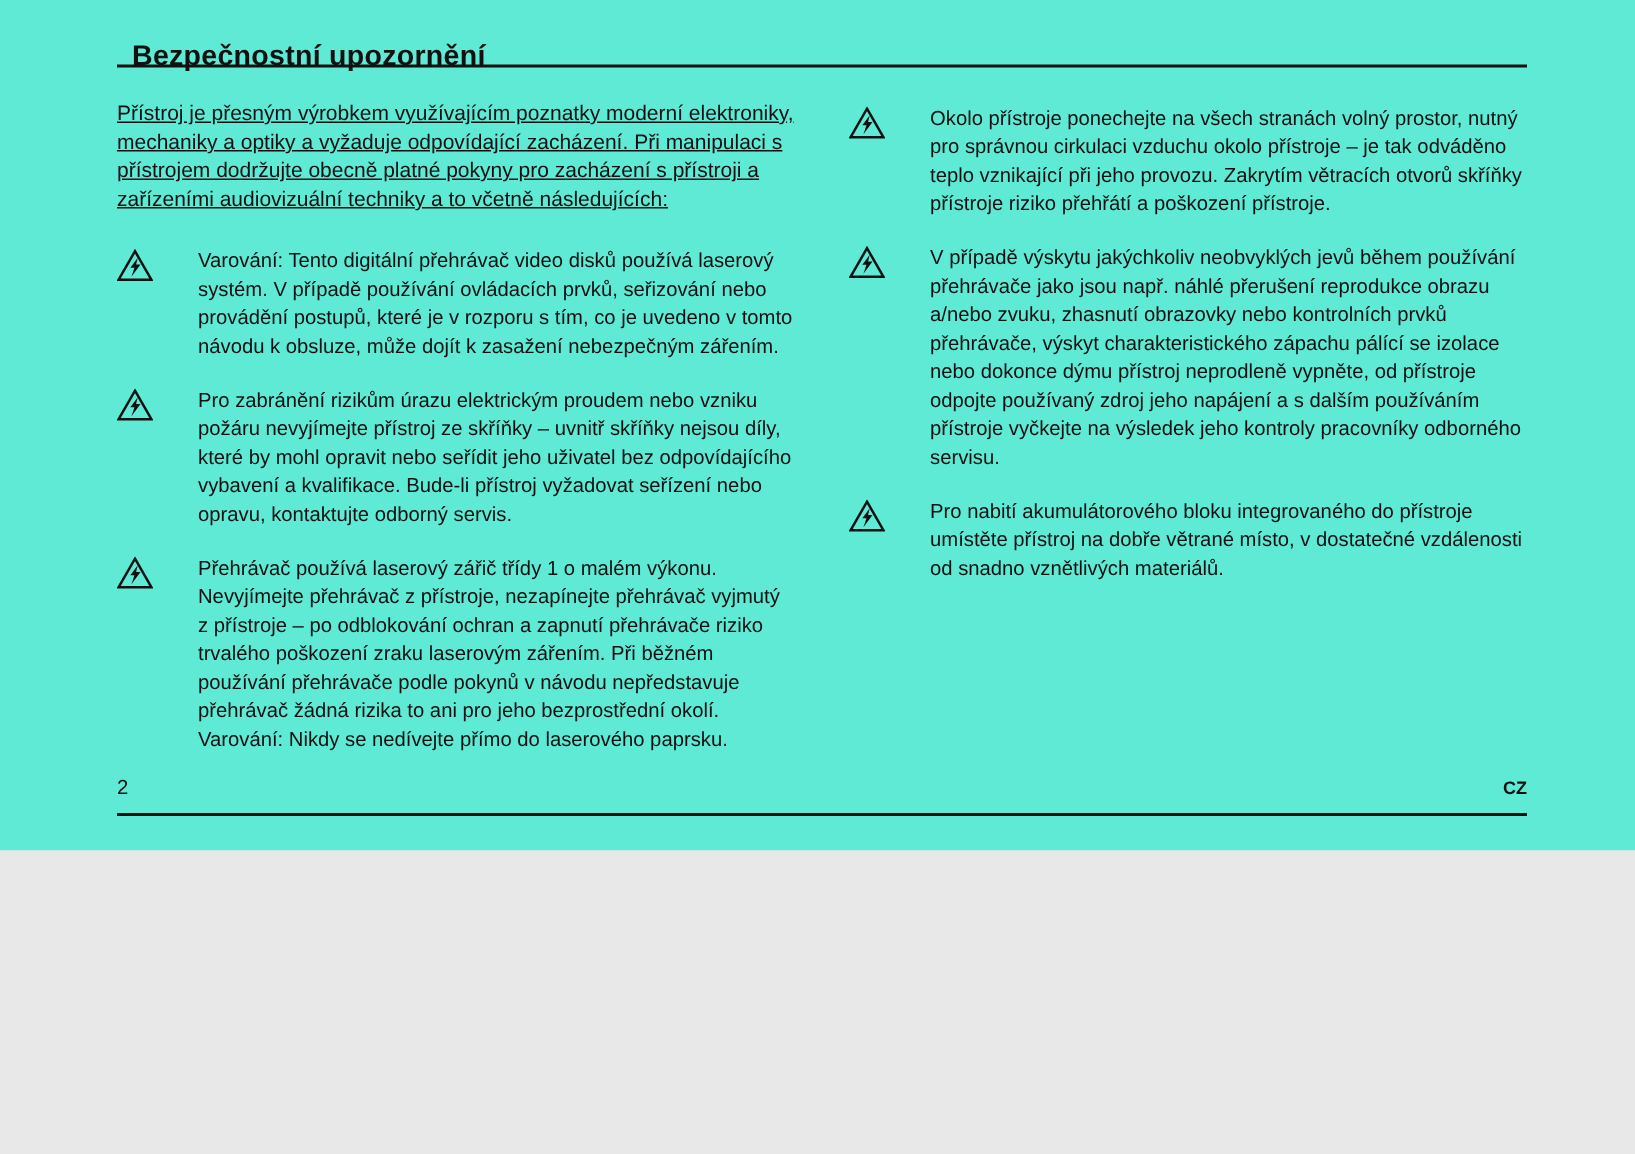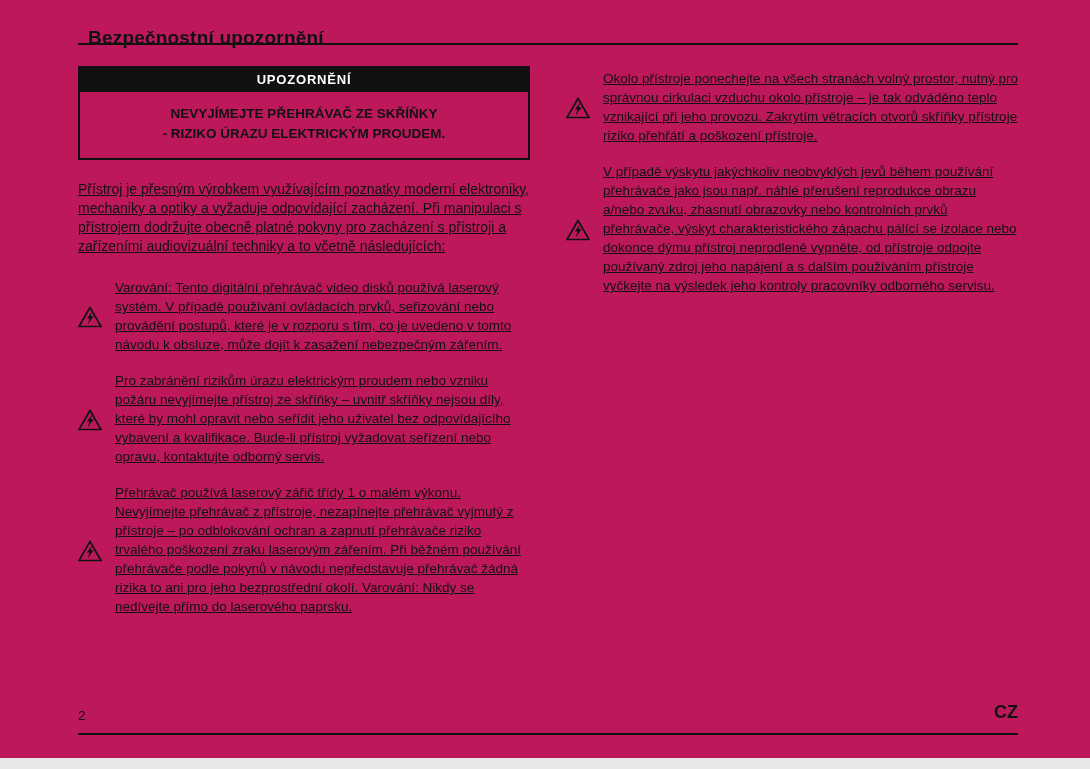--- a/index.html
+++ b/index.html
@@ -1,20 +1,20 @@
 <!DOCTYPE html>
 <html><head>
 <meta charset="utf-8">
 <style>
   html, body { margin: 0; padding: 0; background: #e8e8e8; }
   .page {
     position: relative;
     width: 1090px;
-    height: 758px;
-    background: #be185d;
+    height: 567px;
+    background: #5eead4;
     font-family: "Liberation Sans", sans-serif;
     color: #111111;
     overflow: hidden;
     margin: 0 auto;
   }
   .page-title {
     position: absolute;
     left: 88px;
     top: 14px;
     font-size: 19px;
@@ -74,24 +74,23 @@
 
   .intro {
     font-size: 14px;
     line-height: 19px;
     margin: 0 0 22px 0;
     text-decoration: underline;
   }
 
   .warn-item {
     display: flex;
-    align-items: center;
-    gap: 11px;
+    align-items: flex-start;
+    gap: 28px;
     margin-bottom: 17px;
-    text-decoration: underline;
   }
   .warn-icon {
     flex: 0 0 26px;
     padding-top: 2px;
     line-height: 0;
   }
   .warn-text {
     margin: 0;
     font-size: 13.5px;
     line-height: 19px;
@@ -100,43 +99,36 @@
   .footer-page-number {
     position: absolute;
     left: 78px;
     bottom: 35px;
     font-size: 13.5px;
   }
   .footer-locale {
     position: absolute;
     right: 72px;
     bottom: 35px;
-    font-size: 18px;
+    font-size: 12px;
     font-weight: bold;
   }
 </style>
 </head>
 <body>
 
 <div class="page">
 
   <h1 class="page-title">Bezpečnostní upozornění</h1>
   <div class="rule-top"></div>
 
   <div class="content">
 
     <div class="col col-left">
 
-      <div class="caution-box">
-        <div class="caution-header">UPOZORNĚNÍ</div>
-        <div class="caution-body">
-          <span>NEVYJÍMEJTE PŘEHRÁVAČ ZE SKŘÍŇKY</span><br>
-          <span>- RIZIKO ÚRAZU ELEKTRICKÝM PROUDEM.</span>
-        </div>
-      </div>
 
       <p class="intro">Přístroj je přesným výrobkem využívajícím poznatky moderní elektroniky, mechaniky a optiky a vyžaduje odpovídající zacházení. Při manipulaci s přístrojem dodržujte obecně platné pokyny pro zacházení s přístroji a zařízeními audiovizuální techniky a to včetně následujících:</p>
 
       <div class="warn-item">
         <span class="warn-icon">
           <svg viewBox="0 0 26 24" width="24" height="22" aria-hidden="true">
             <polygon points="13,1.6 25,22.4 1,22.4" fill="none" stroke="#111" stroke-width="1.8"></polygon>
             <polygon points="15,6.3 9.6,13.7 12.6,13.7 10.4,20.2 17,11.2 13.8,11.2" fill="#111"></polygon>
           </svg>
         </span>
@@ -181,20 +173,29 @@
       <div class="warn-item">
         <span class="warn-icon">
           <svg viewBox="0 0 26 24" width="24" height="22" aria-hidden="true">
             <polygon points="13,1.6 25,22.4 1,22.4" fill="none" stroke="#111" stroke-width="1.8"></polygon>
             <polygon points="15,6.3 9.6,13.7 12.6,13.7 10.4,20.2 17,11.2 13.8,11.2" fill="#111"></polygon>
           </svg>
         </span>
         <p class="warn-text">V případě výskytu jakýchkoliv neobvyklých jevů během používání přehrávače jako jsou např. náhlé přerušení reprodukce obrazu a/nebo zvuku, zhasnutí obrazovky nebo kontrolních prvků přehrávače, výskyt charakteristického zápachu pálící se izolace nebo dokonce dýmu přístroj neprodleně vypněte, od přístroje odpojte používaný zdroj jeho napájení a s dalším používáním přístroje vyčkejte na výsledek jeho kontroly pracovníky odborného servisu.</p>
       </div>
 
+      <div class="warn-item">
+        <span class="warn-icon">
+          <svg viewBox="0 0 26 24" width="24" height="22" aria-hidden="true">
+            <polygon points="13,1.6 25,22.4 1,22.4" fill="none" stroke="#111" stroke-width="1.8"></polygon>
+            <polygon points="15,6.3 9.6,13.7 12.6,13.7 10.4,20.2 17,11.2 13.8,11.2" fill="#111"></polygon>
+          </svg>
+        </span>
+        <p class="warn-text">Pro nabití akumulátorového bloku integrovaného do přístroje umístěte přístroj na dobře větrané místo, v dostatečné vzdálenosti od snadno vznětlivých materiálů.</p>
+      </div>
 
     </div>
   </div>
 
   <span class="footer-page-number">2</span>
   <span class="footer-locale">CZ</span>
   <div class="rule-bottom"></div>
 
 </div>
 

